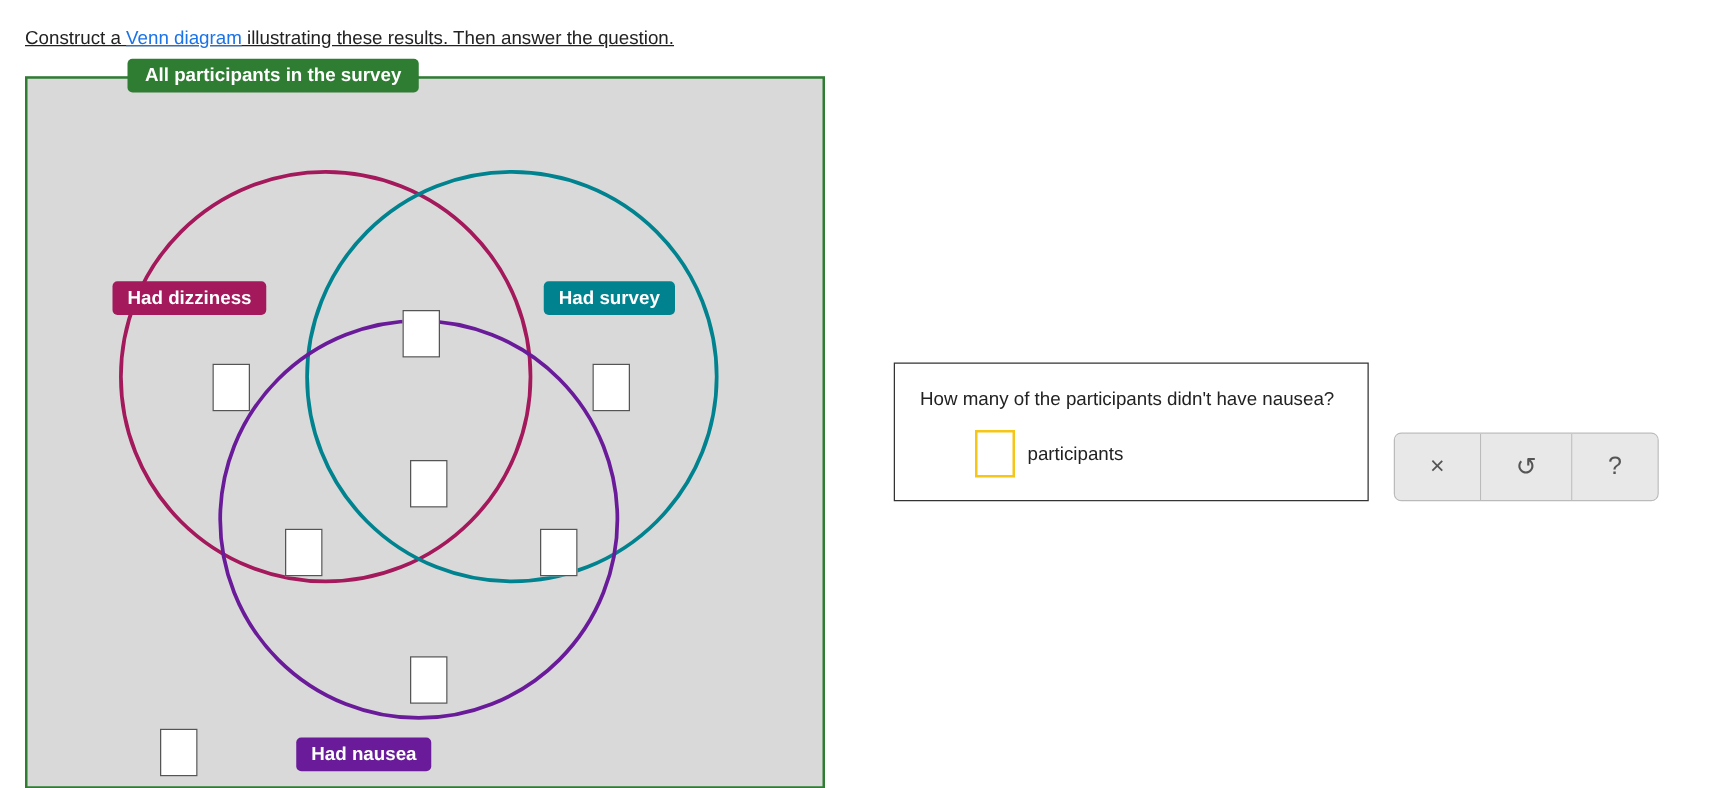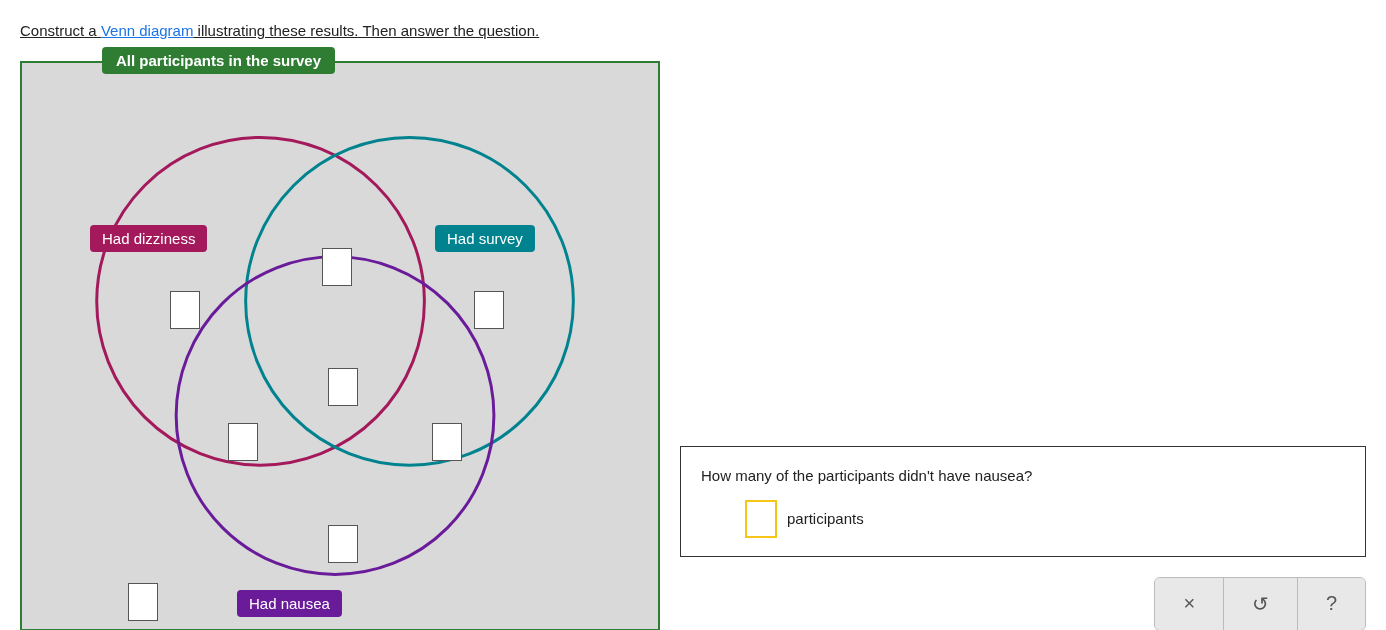--- a/index.html
+++ b/index.html
@@ -15,22 +15,22 @@
       font-size: 15px;
       line-height: 1.5;
       text-decoration: underline;
     }
     .instruction a {
       color: #1a73e8;
       text-decoration: underline;
     }
     .main-layout {
       display: flex;
-      gap: 20px;
-      align-items: flex-end;
+      gap: 55px;
+      align-items: center;
     }
     
     .venn-outer {
       width: 640px;
       height: 570px;
       background: #d9d9d9;
       border: 2px solid #2e7d32;
       position: relative;
       flex-shrink: 0;
     }
@@ -48,21 +48,21 @@
     }
     .venn-svg {
       position: absolute;
       top: 0; left: 0;
       width: 100%;
       height: 100%;
     }
     .circle-label {
       position: absolute;
       color: #fff;
-      font-weight: normal;
+      font-weight: bold;
       font-size: 15px;
       border-radius: 4px;
       padding: 5px 12px;
       white-space: nowrap;
     }
     .label-dizziness {
       background: #a3195b;
       top: 162px;
       left: 68px;
     }
@@ -81,21 +81,21 @@
       position: absolute;
       width: 30px;
       height: 38px;
       border: 1.5px solid #555;
       background: #fff;
     }
     
     .right-panel {
       flex: 1;
       display: flex;
-      flex-direction: column;
+      flex-direction: row;
       gap: 20px;
     }
     .question-box {
       border: 1.5px solid #333;
       padding: 18px 20px;
       min-width: 380px;
       background: #fff;
     }
     .question-text {
       font-size: 15px;

